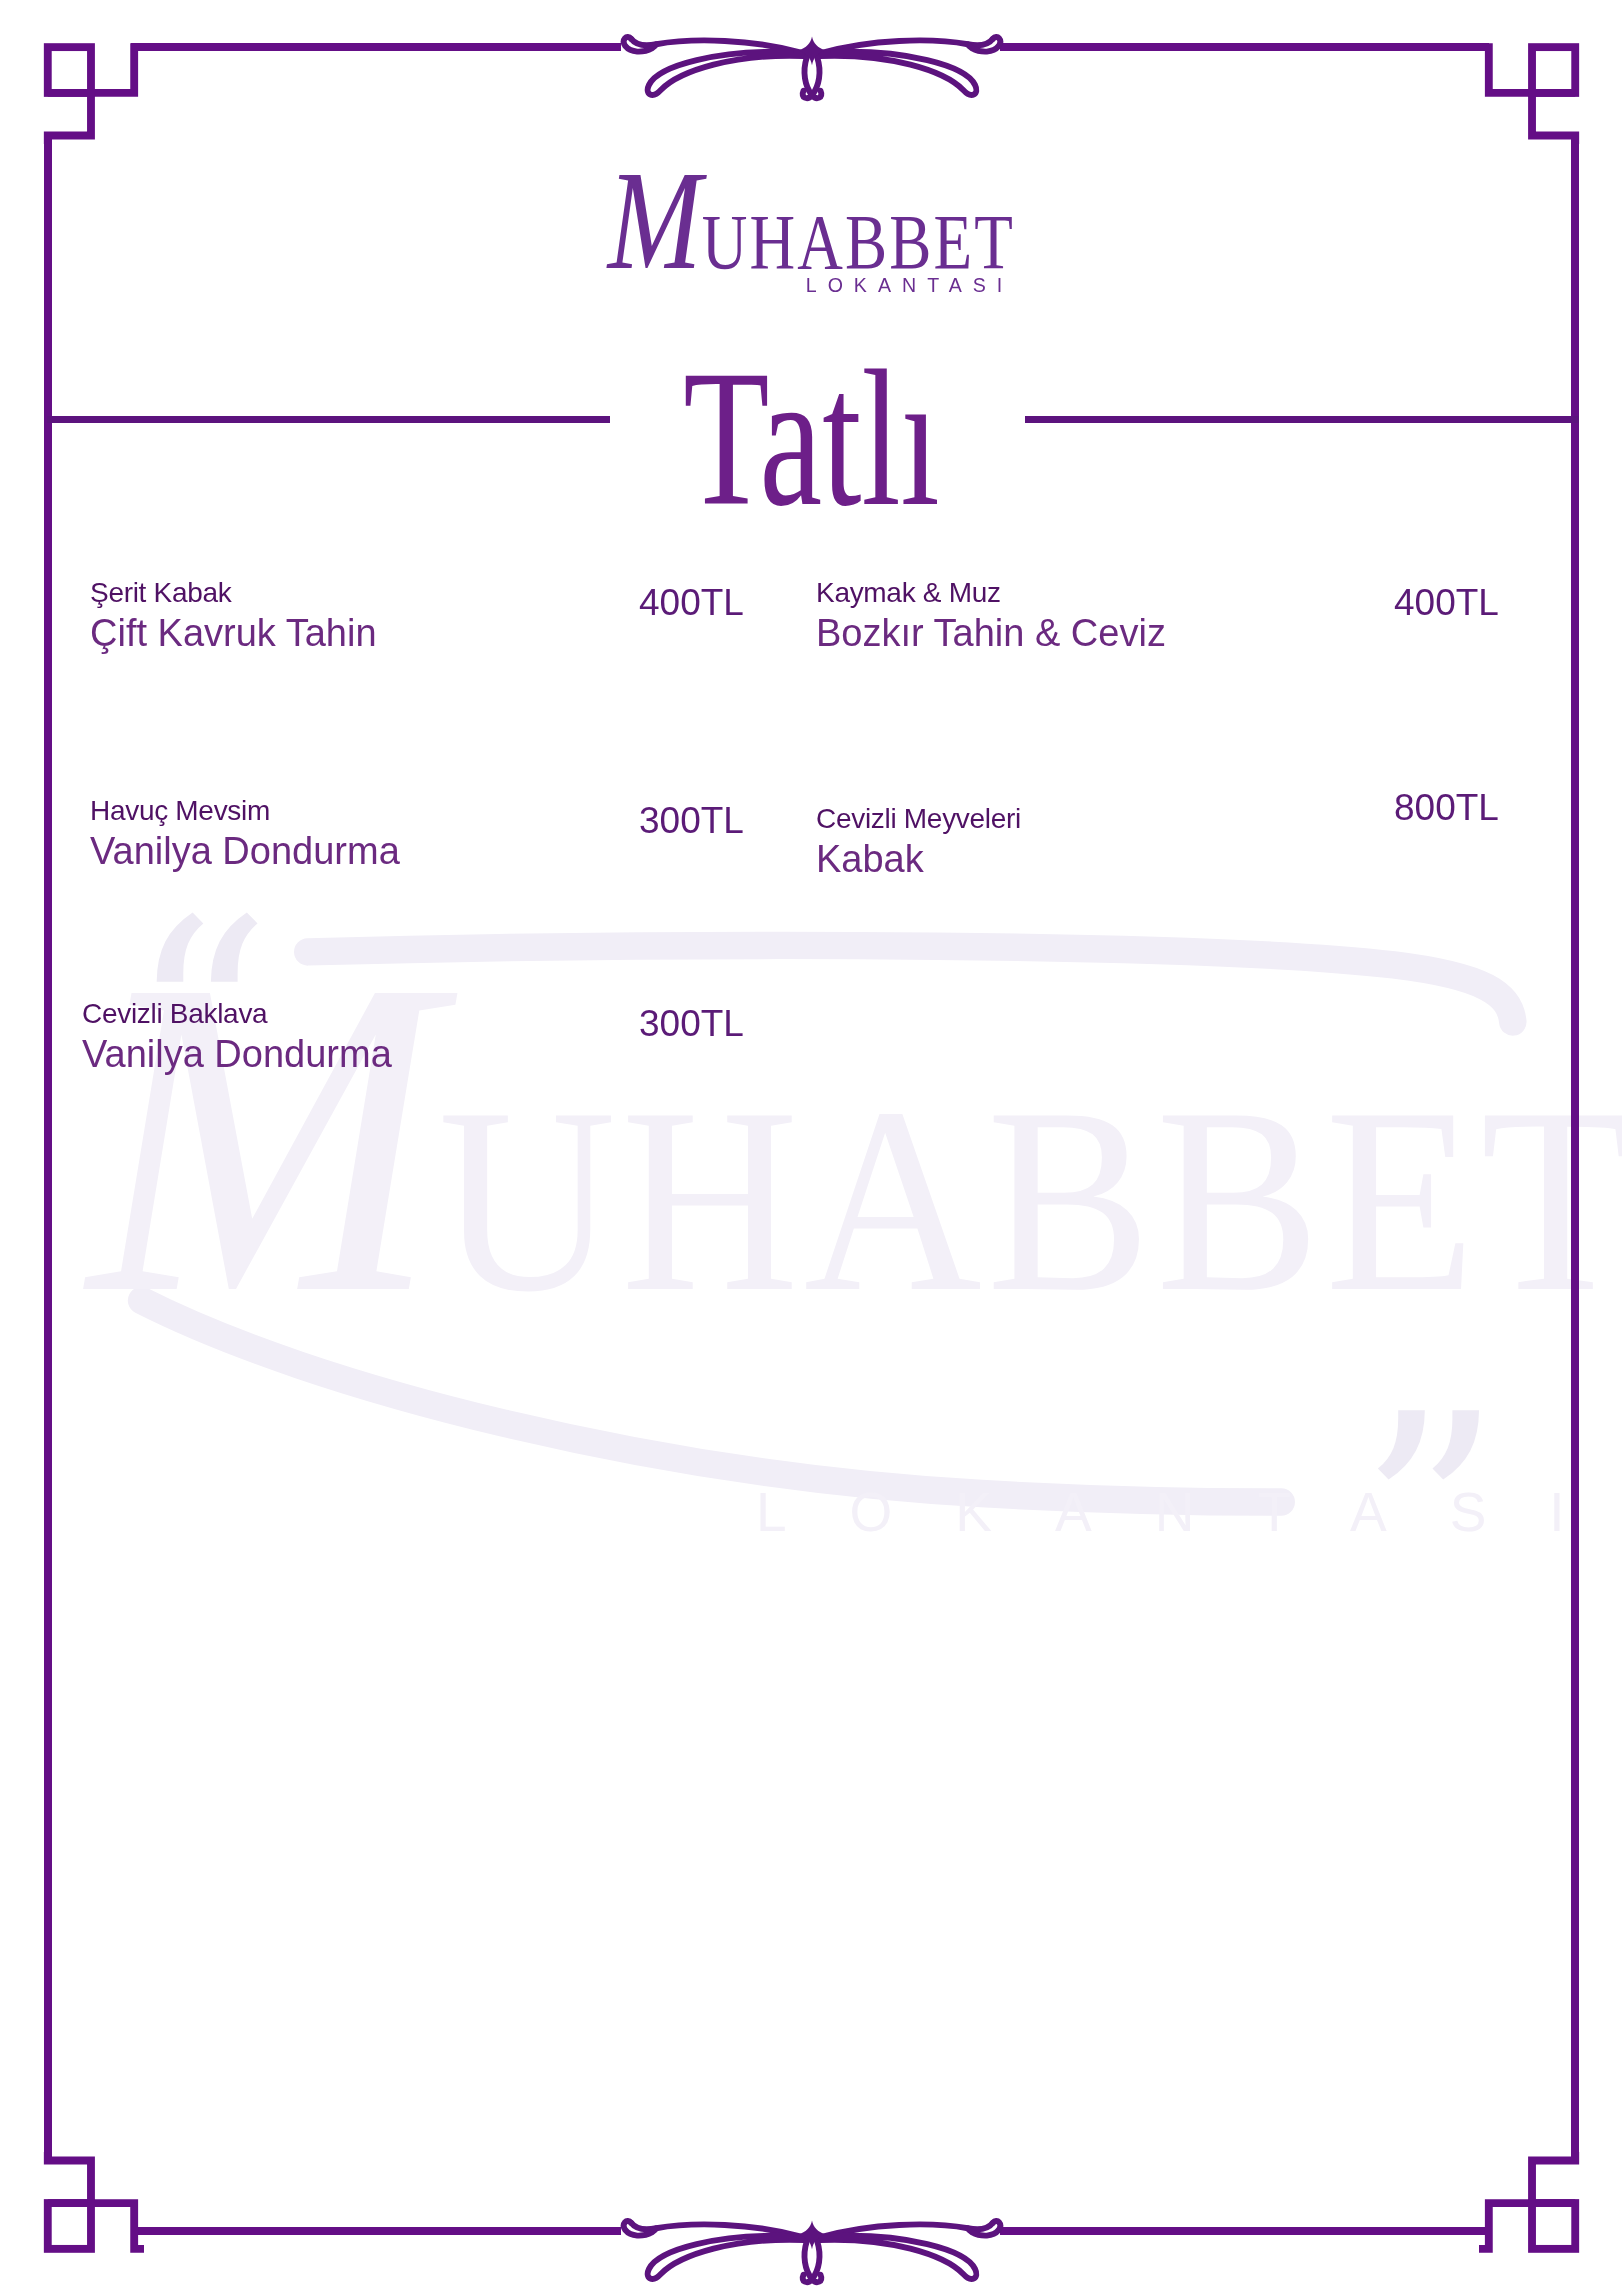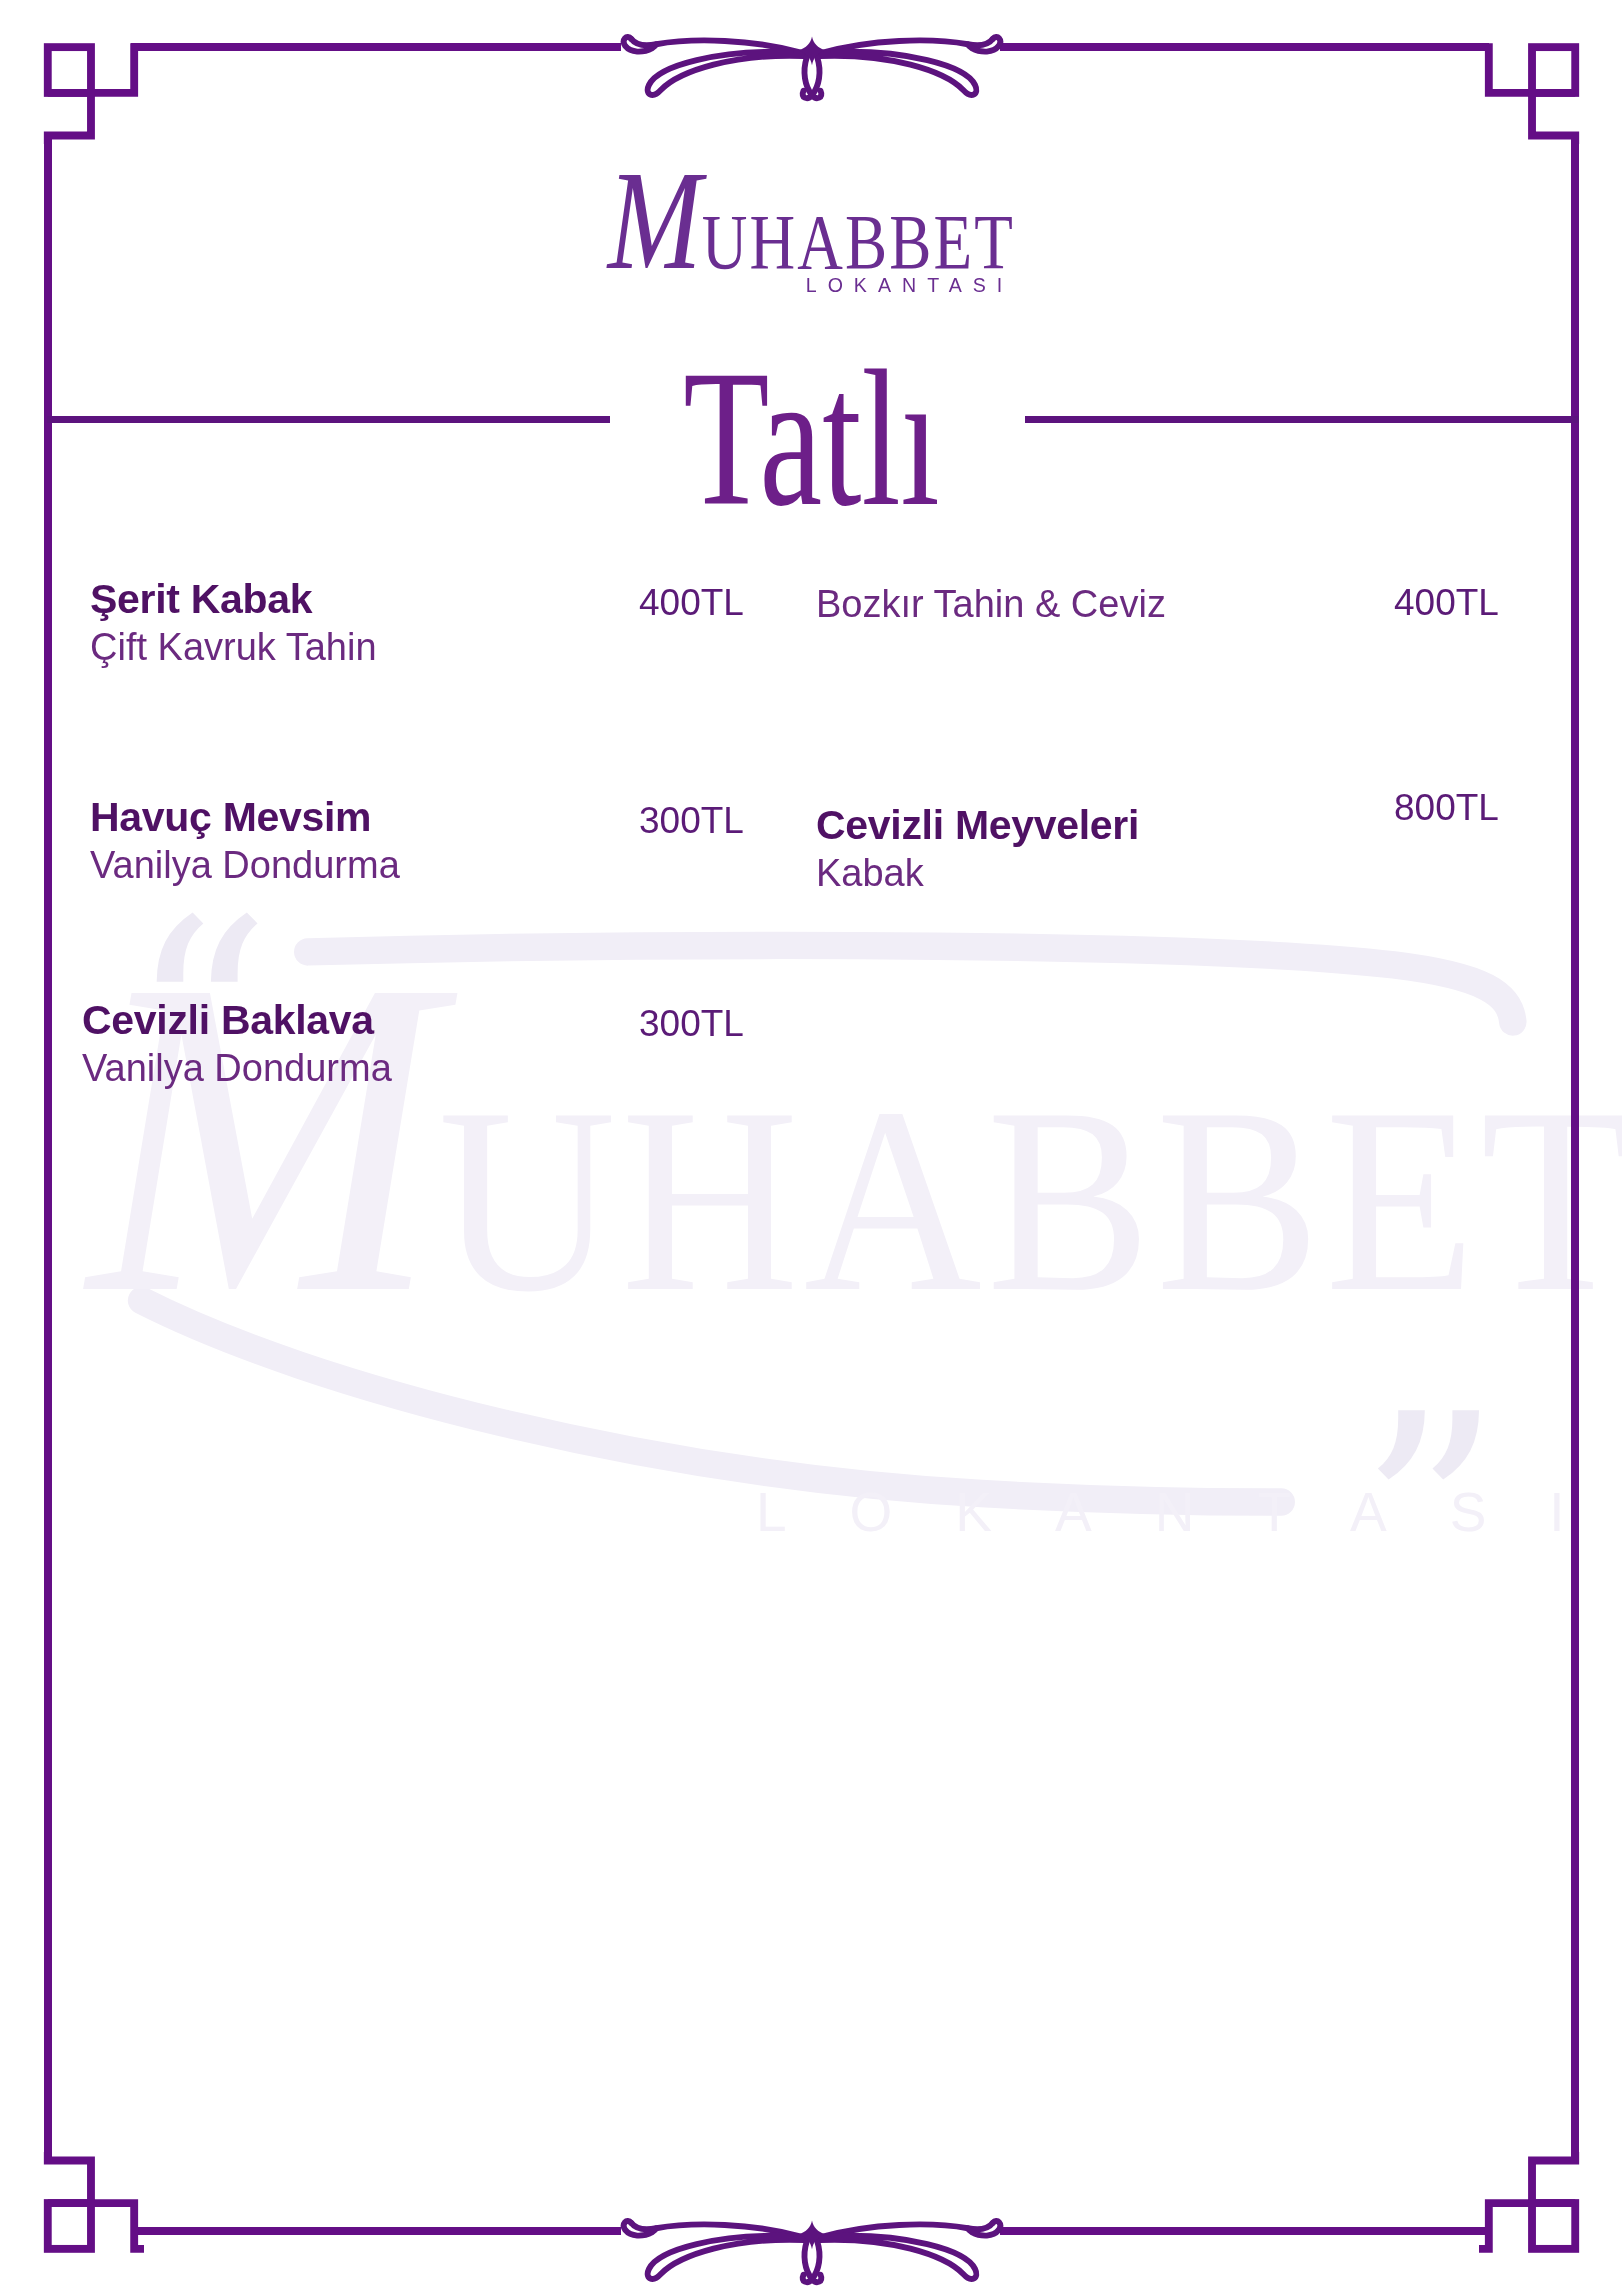--- a/index.html
+++ b/index.html
@@ -47,21 +47,21 @@
     font-size:19.6px;letter-spacing:11px;color:var(--purple-logo);z-index:3;}
   
   .title{position:absolute;left:0;top:340px;width:100%;text-align:center;z-index:3;
     font-family:"Liberation Serif",serif;font-size:196px;line-height:1;color:var(--purple-title);
     transform:scaleX(.72);}
   .title-line{position:absolute;top:416px;height:6.5px;background:var(--purple-flourish);z-index:3;}
   .title-line-left{left:47px;width:563px;}
   .title-line-right{left:1025px;width:554px;}
   
   .item{position:absolute;z-index:3;white-space:nowrap;}
-  .item-name{font-size:41px;font-weight:700;line-height:1.05;color:var(--ink-name);letter-spacing:-0.3px;}
+  .item-name{font-size:28px;font-weight:400;line-height:1.05;color:var(--ink-name);letter-spacing:-0.3px;}
   .item-desc{font-size:38px;font-weight:300;line-height:1;margin-top:7px;color:var(--ink-desc);}
   .price{position:absolute;width:144px;text-align:left;z-index:3;
     font-size:37px;font-weight:500;color:var(--ink-price);}
   .pos-l1{left:90px;top:578px;} .pos-l2{left:90px;top:796px;} .pos-l3{left:82px;top:999px;}
   .pos-r1{left:816px;top:578px;} .pos-r2{left:816px;top:804px;}
   .price-l{left:639px;} .price-r{left:1394px;}
   .price-1{top:582px;} .price-2{top:800px;} .price-3{top:1003px;} .price-r2{top:787px;}
   .frame-el{z-index:2;}
   svg .stroke{fill:none;stroke:var(--purple-frame);stroke-width:12;}
   svg .fstroke{fill:none;stroke:var(--purple-flourish);stroke-width:9;stroke-linecap:round;}
@@ -168,20 +168,21 @@
 </div>
 <div class="price price-l price-2">300TL</div>
 
 <div class="item pos-l3">
   <div class="item-name">Cevizli Baklava</div>
   <div class="item-desc">Vanilya Dondurma</div>
 </div>
 <div class="price price-l price-3">300TL</div>
 
 <div class="item pos-r1">
+  <div class="item-name">Kaymak &amp; Muz</div>
   <div class="item-desc">Bozkır Tahin &amp; Ceviz</div>
 </div>
 <div class="price price-r price-1">400TL</div>
 
 <div class="item pos-r2">
   <div class="item-name">Cevizli Meyveleri</div>
   <div class="item-desc">Kabak</div>
 </div>
 <div class="price price-r price-r2">800TL</div>
 

